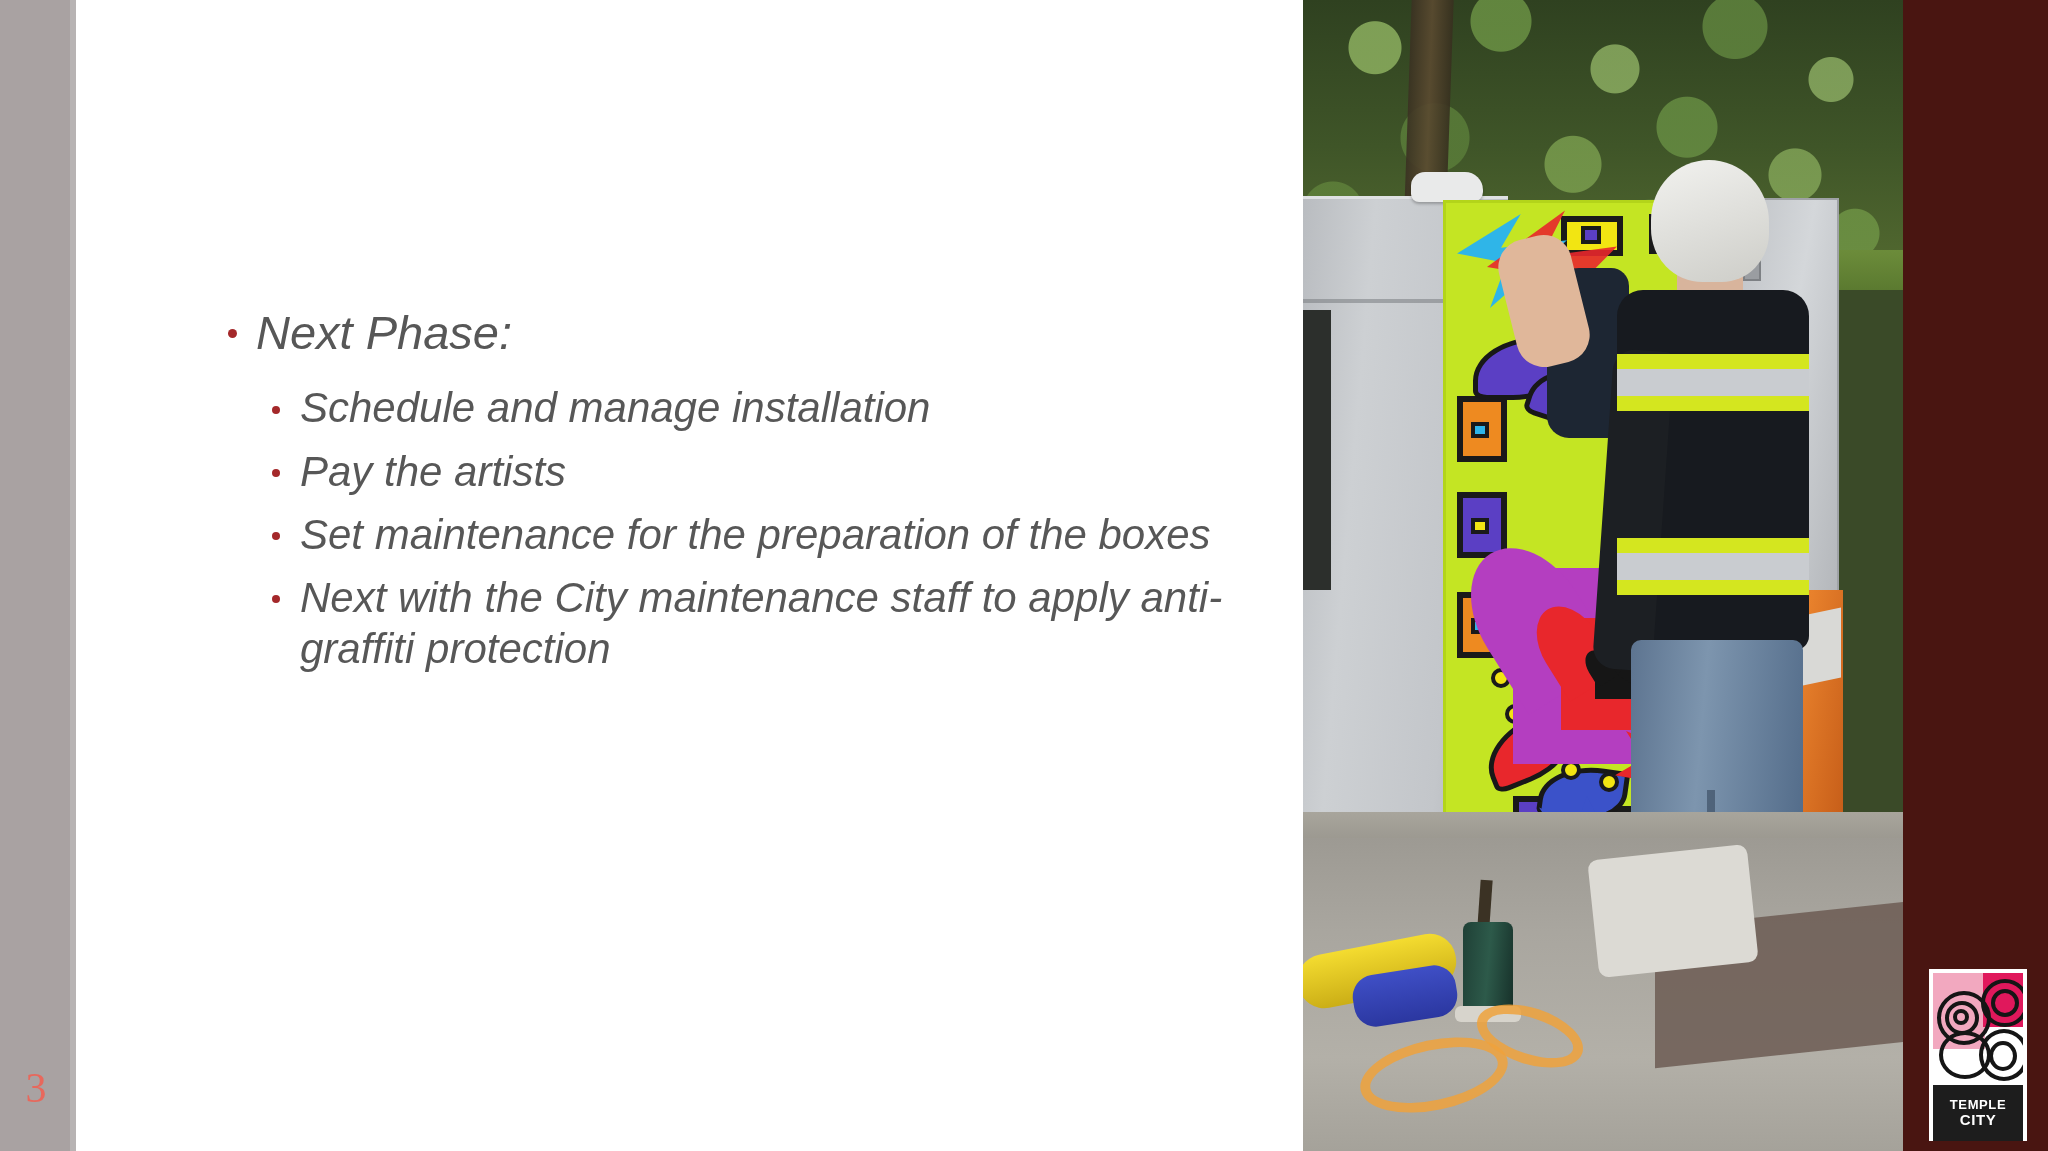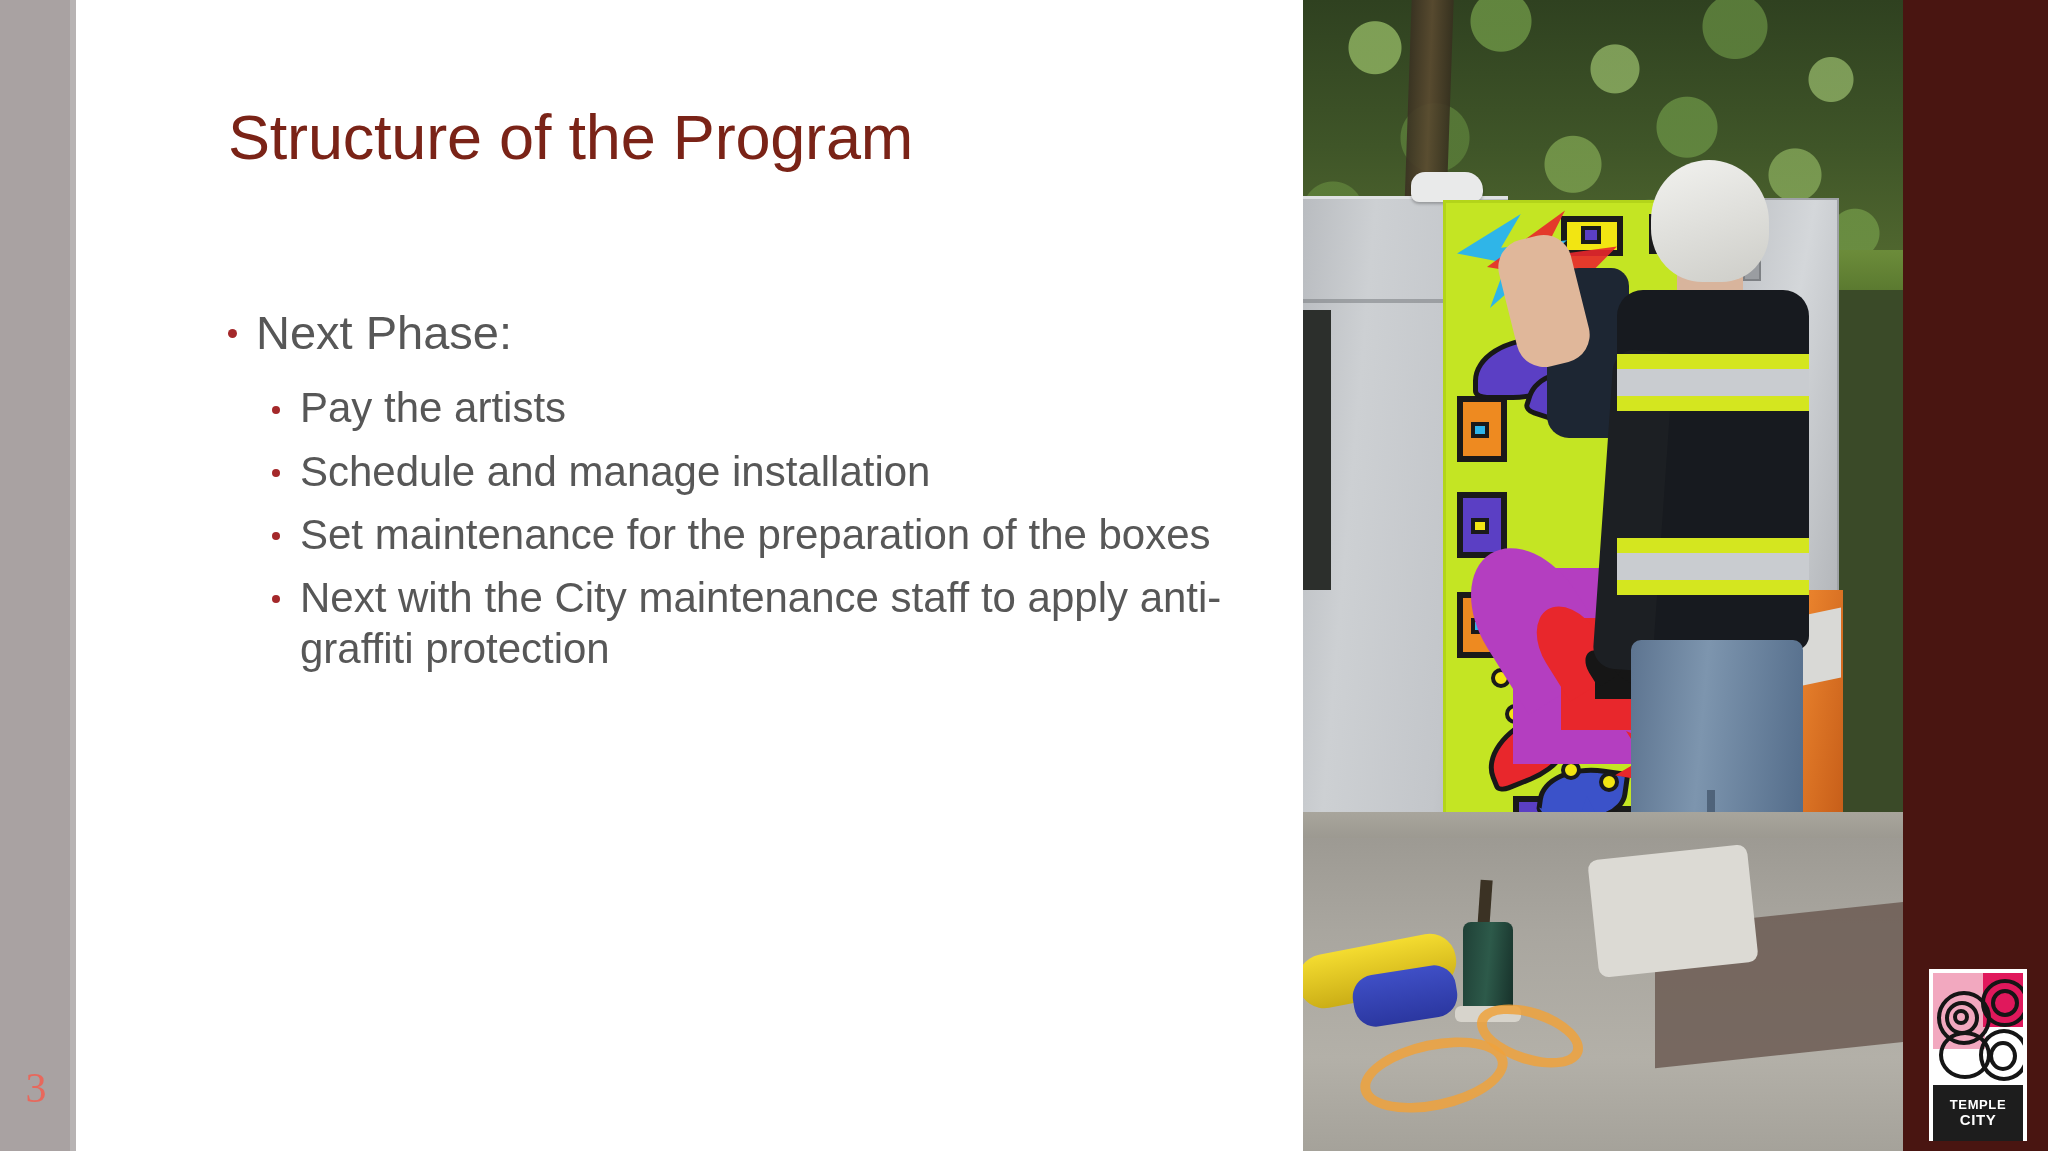--- a/index.html
+++ b/index.html
@@ -50,20 +50,21 @@
     letter-spacing:-0.2px;
     line-height:1.05;
     white-space:nowrap;
   }
 
   
   .body-area{
     position:absolute;
     left:220px; top:305px;
     width:1060px;
+    font-style:italic;
   }
 
   .bullet-l1{
     position:relative;
     padding-left:36px;
     font-size:47px;
     color:#575757;
     line-height:1.18;
     margin-bottom:22px;
   }
@@ -392,39 +393,38 @@
 </head>
 <body>
 
 <div id="slide">
 
   <div class="left-bar"></div>
   <div class="left-bar-line"></div>
 
   <div class="page-number">3</div>
 
-  <h1 class="slide-title">Structure of the Program</h1>
 
   <div class="body-area">
 
     <div class="bullet-l1">
       <span class="dot"></span>
       <span>Next Phase:</span>
     </div>
 
     <div class="sub-list">
 
       <div class="bullet-l2">
         <span class="dot"></span>
-        <span>Pay the artists</span>
+        <span>Schedule and manage installation</span>
       </div>
 
       <div class="bullet-l2">
         <span class="dot"></span>
-        <span>Schedule and manage installation</span>
+        <span>Pay the artists</span>
       </div>
 
       <div class="bullet-l2">
         <span class="dot"></span>
         <span>Set maintenance for the preparation of the boxes</span>
       </div>
 
 
       <div class="bullet-l2">
         <span class="dot"></span>

